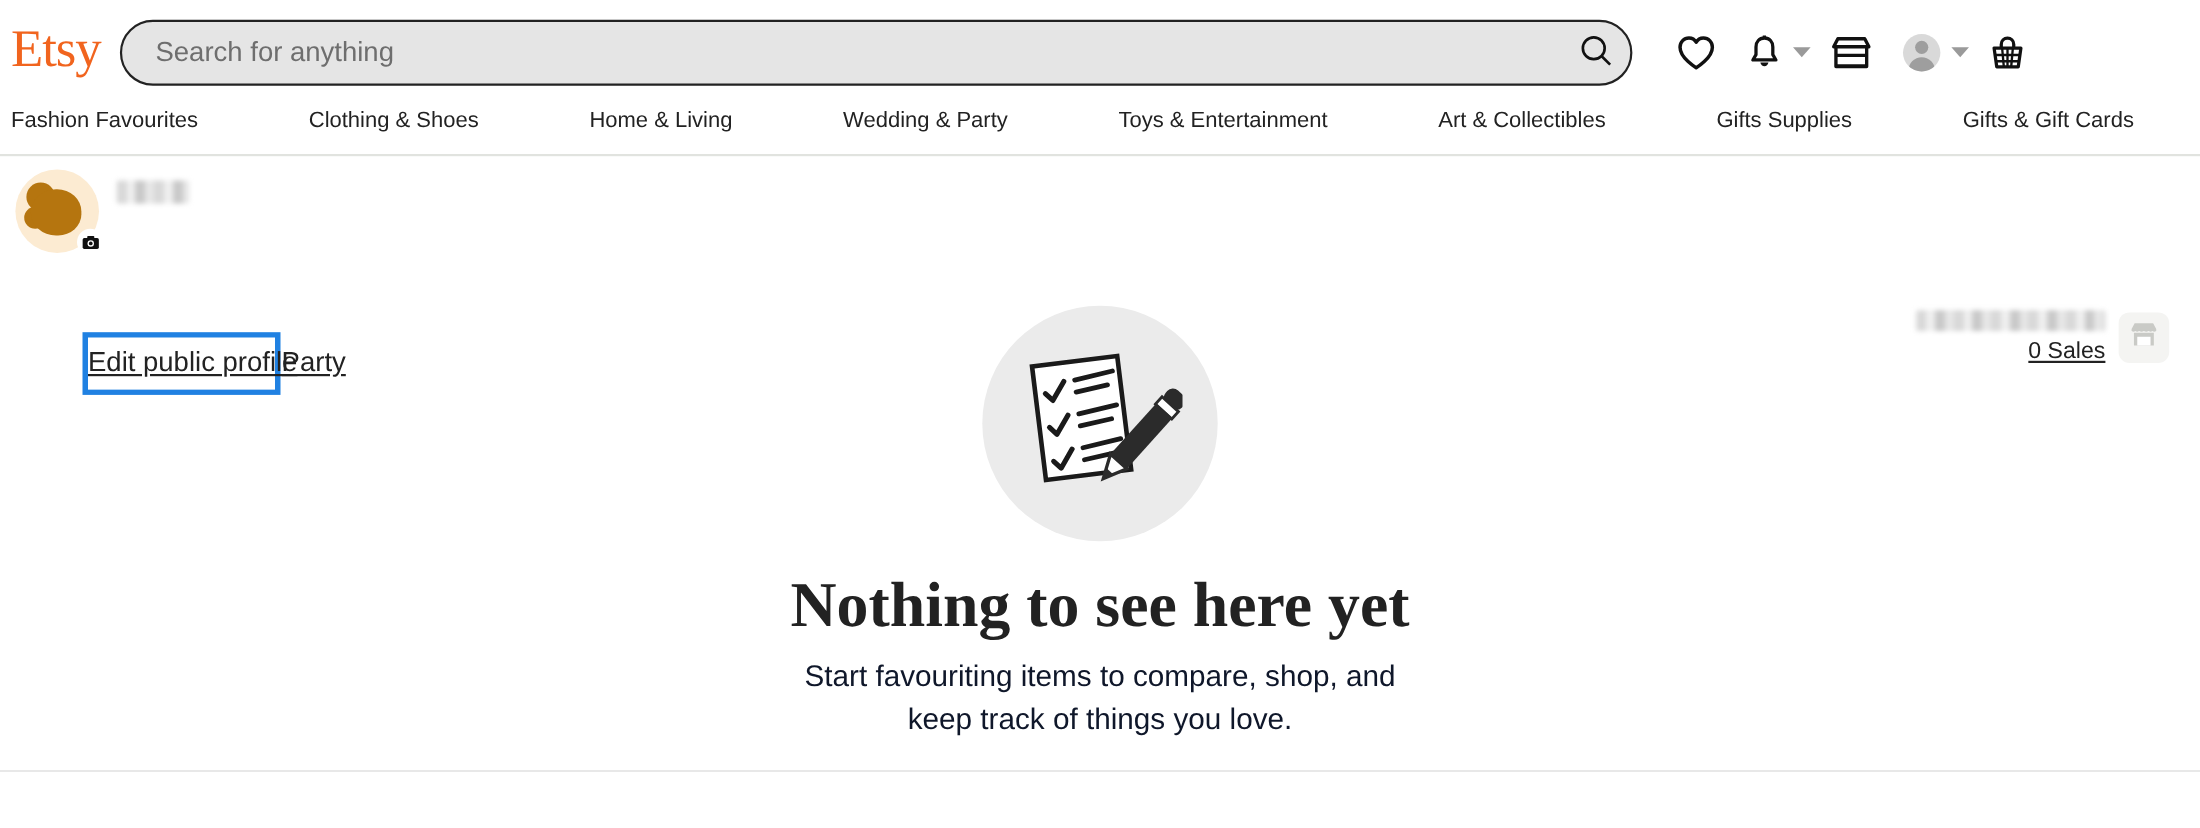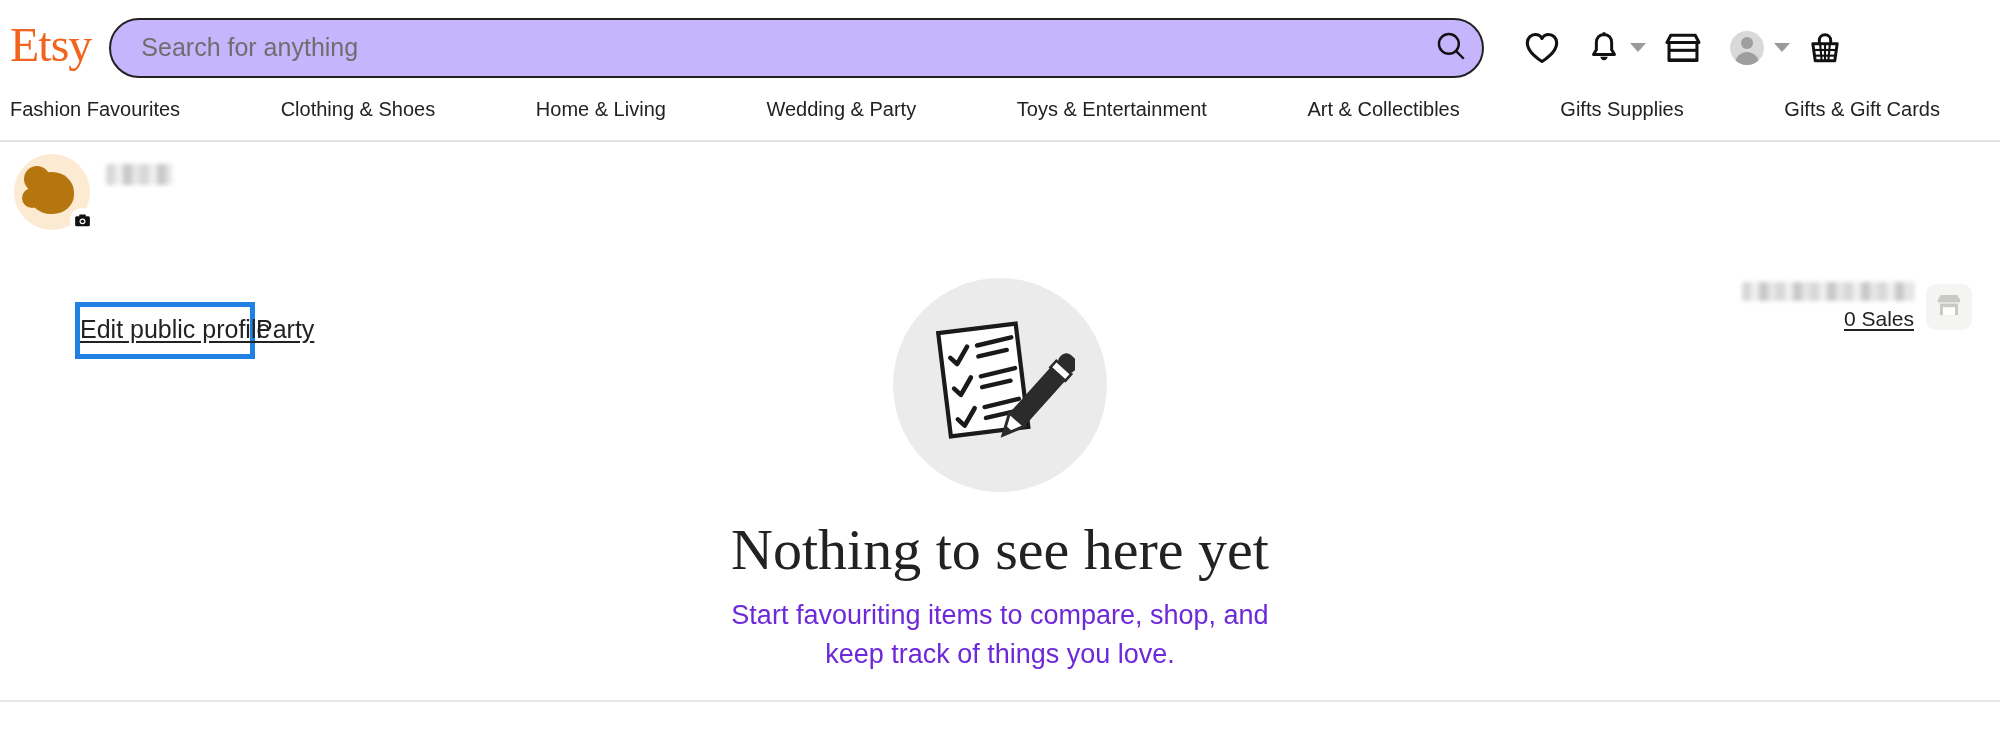--- a/index.html
+++ b/index.html
@@ -37,21 +37,21 @@
     margin-left: 18px;
     margin-right: 26px;
     position: relative;
     max-width: 1375px;
   }
 
   .search-box {
     height: 60px;
     border: 2px solid #222222;
     border-radius: 32px;
-    background: #c4b5fd;
+    background: #e5e5e5;
     display: flex;
     align-items: center;
     padding: 0 0 0 30px;
     width: 100%;
   }
 
   .search-input {
     flex: 1 1 auto;
     border: 0;
     outline: 0;
@@ -325,28 +325,28 @@
     align-items: center;
     justify-content: center;
   }
 
   .empty-title {
     font-family: "Liberation Serif", serif;
     font-size: 58px;
     line-height: 1.1;
     color: #222222;
     margin-top: 26px;
-    font-weight: 400;
+    font-weight: 700;
     text-align: right;
   }
 
   .empty-sub {
     font-size: 27px;
     line-height: 1.45;
-    color: #6d28d9;
+    color: #0f172a;
     margin-top: 14px;
     text-align: center;
     max-width: 600px;
   }
 
   .below-rule { height: 36px; background: #ffffff; }
 </style>
 </head>
 <body>
 

